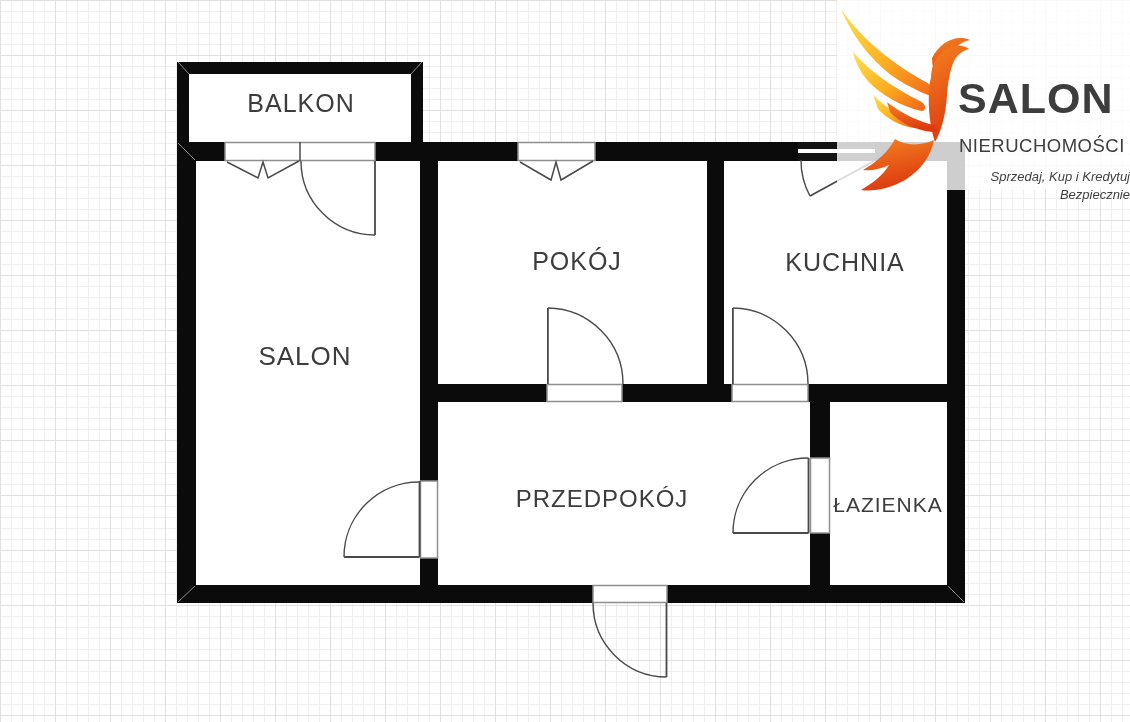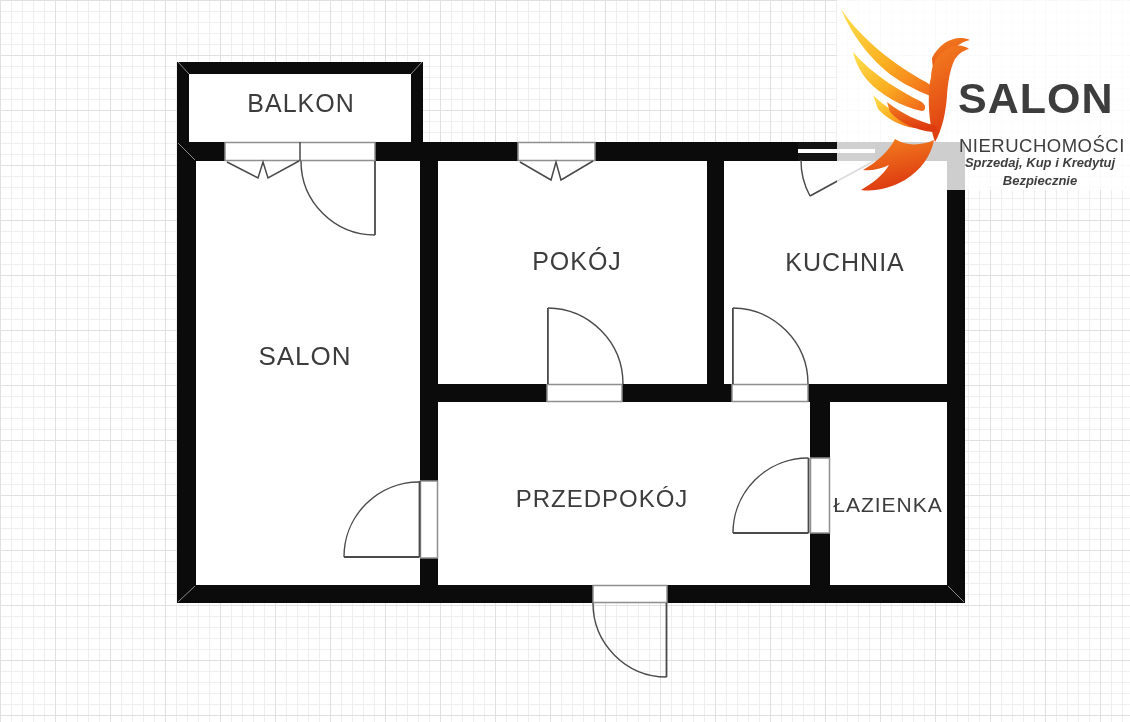--- a/index.html
+++ b/index.html
@@ -28,22 +28,22 @@
   .bird-svg{position:absolute;left:828px;top:0;width:145px;height:200px;}
   .brand{
     position:absolute;left:958px;top:77px;
     font-size:43px;font-weight:800;letter-spacing:1px;color:#3d3d3d;line-height:1;
   }
   .brand-sub{
     position:absolute;left:959px;top:137px;
     font-size:18.5px;font-weight:400;letter-spacing:0.5px;color:#3d3d3d;line-height:1;
   }
   .tagline{
-    position:absolute;left:950px;top:154px;width:180px;
-    text-align:center;font-size:13px;font-style:italic;font-weight:700;
+    position:absolute;left:950px;top:168px;width:180px;
+    text-align:right;font-size:13px;font-style:italic;font-weight:400;
     color:#3f3f3f;line-height:1.35;
   }
   .room-label{
     fill:#3c3c3c;letter-spacing:1px;
     font-family:"Liberation Sans",sans-serif;
     text-anchor:middle;
   }
 </style>
 </head>
 <body>

